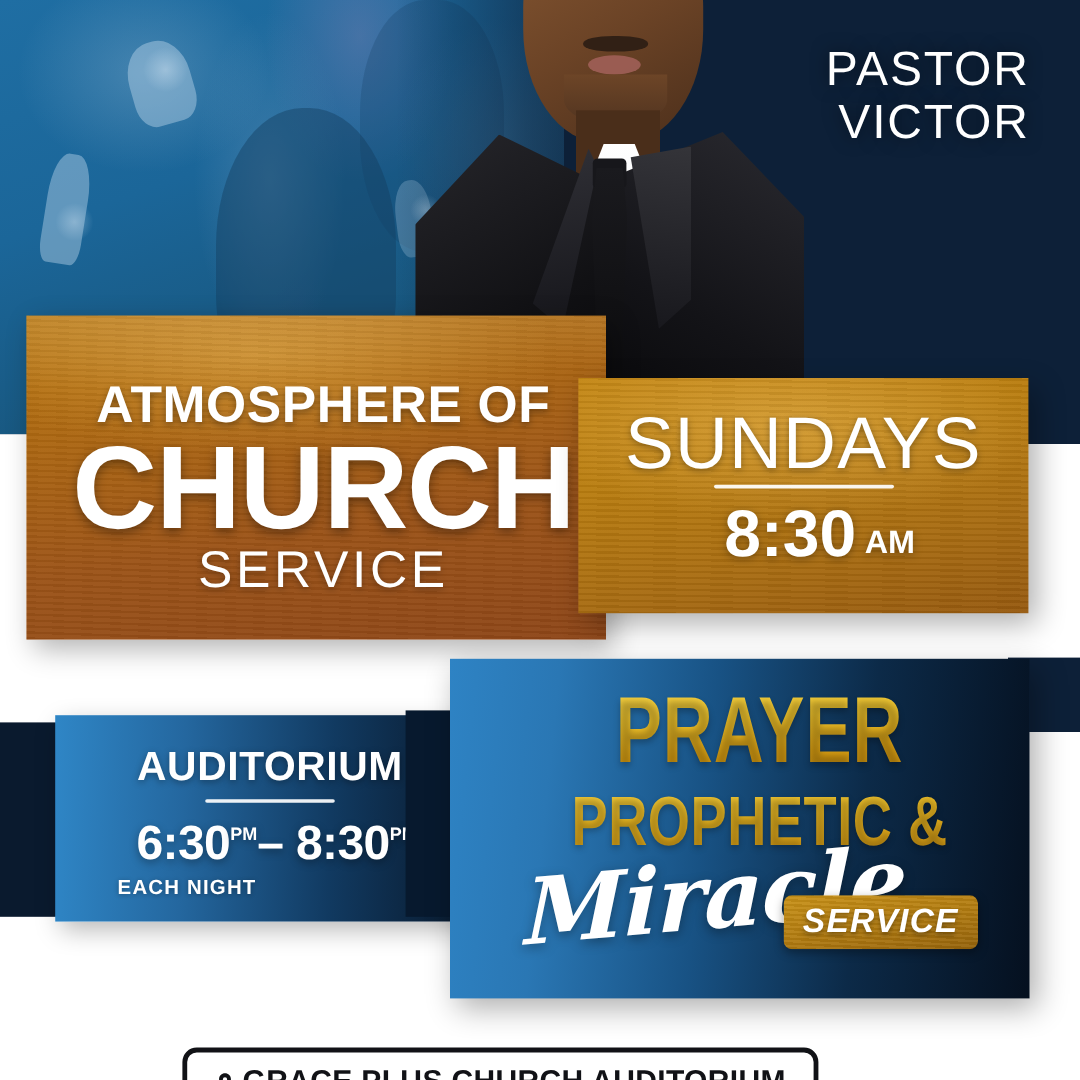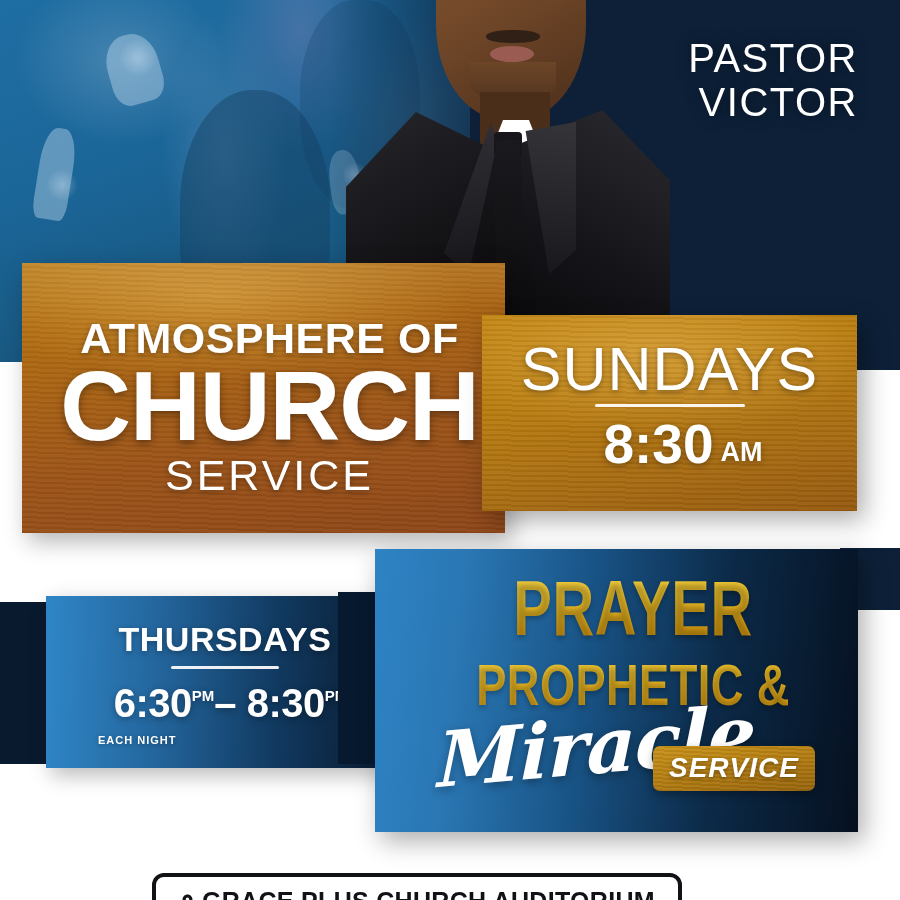--- a/index.html
+++ b/index.html
@@ -187,21 +187,21 @@
     width:108px; height:3px; background:rgba(255,255,255,.92);
     margin:8px auto 4px auto; border-radius:2px;
   }
   .thu-time {
     font-size:40px; font-weight:700; line-height:46px; letter-spacing:-.5px;
     text-shadow:0 2px 7px rgba(0,0,0,.35);
     margin-left:11px;
   }
   .thu-time .mer { font-size:15px; font-weight:700; vertical-align:16px; letter-spacing:0; }
   .thu-sub {
-    font-size:11px; font-weight:600; letter-spacing:1px; line-height:22px;
+    font-size:17px; font-weight:600; letter-spacing:1px; line-height:22px;
     margin-top:3px; text-align:left; padding-left:52px;
     text-shadow:0 1px 4px rgba(0,0,0,.32);
   }
 
   
   .navy-block-left {
     position:absolute; left:338px; top:592px; width:76px; height:172px; background:#07192e;
   }
   .prayer-panel {
     position:absolute; left:375px; top:549px; width:483px; height:283px;
@@ -329,21 +329,21 @@
       <div class="rule-gold"></div>
       <div class="sundays-time">
         <span>8:30</span><span class="mer">AM</span>
       </div>
     </div>
   </div>
 
   <div class="thu-navy-edge"></div>
   <div class="thursdays-panel">
     <div class="thursdays-inner">
-      <div class="thu-day">THURSDAYS</div>
+      <div class="thu-day">AUDITORIUM</div>
       <div class="rule-blue"></div>
       <div class="thu-time">
         <span>6:30</span><span class="mer">PM</span><span>–</span> <span>8:30</span><span class="mer">PM</span>
       </div>
       <div class="thu-sub">EACH NIGHT</div>
     </div>
   </div>
 
   <div class="navy-block-left"></div>
   <div class="prayer-panel">

